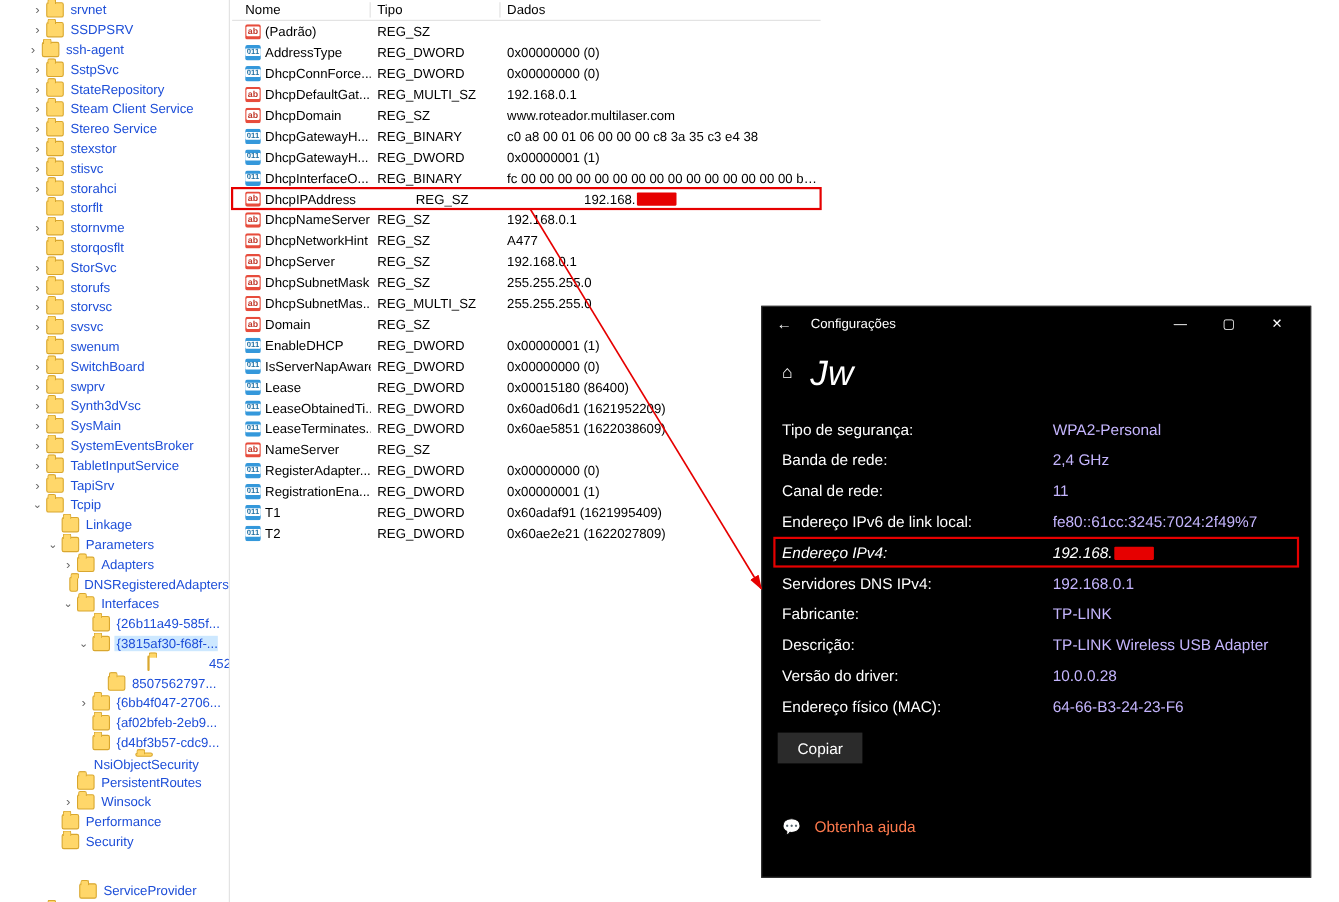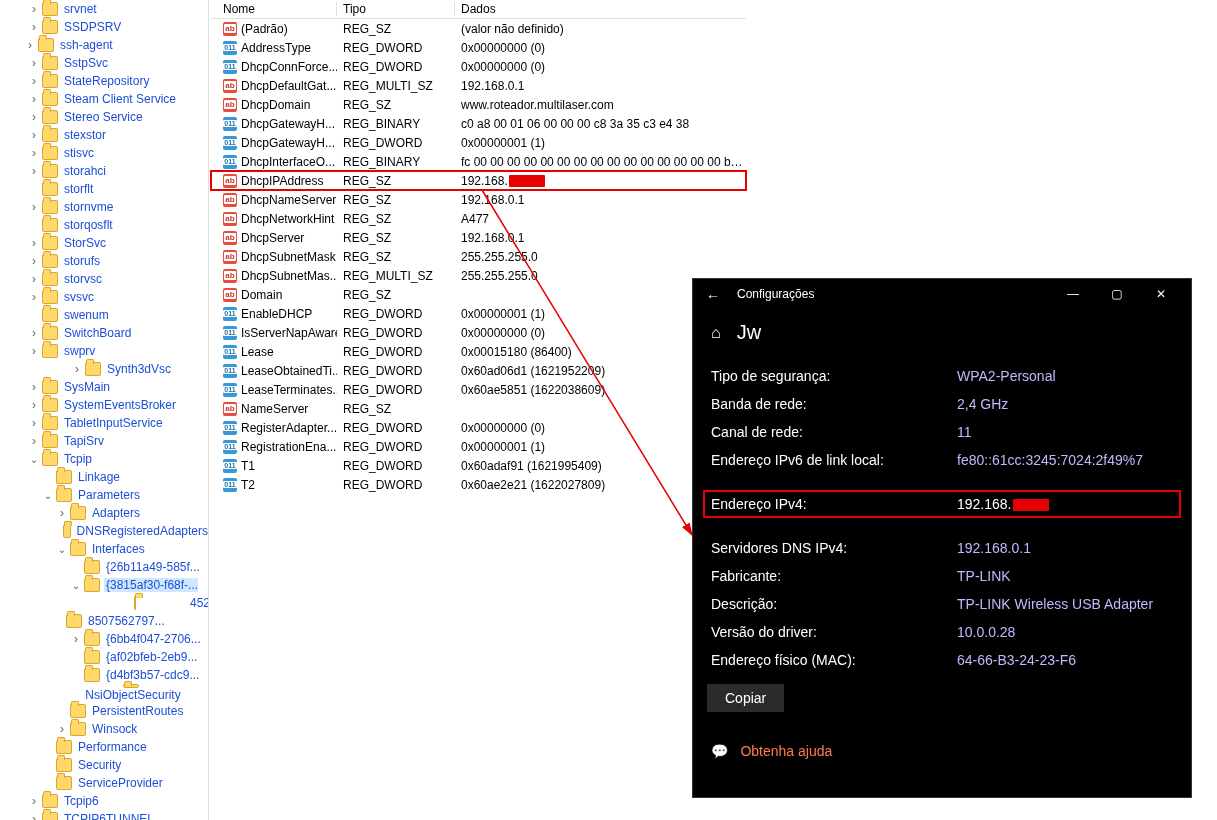--- a/index.html
+++ b/index.html
@@ -111,20 +111,21 @@
     flex-shrink: 0;
   }
   .val-icon.sz { background: #e74c3c; }
   .val-icon.sz::after { content: "ab"; color: #c0392b; font-size: 8px; font-weight: 700; background: #fff; padding: 0 1px; border-radius: 1px; }
   .val-icon.bin { background: #3498db; }
   .val-icon.bin::after { content: "011"; color: #2471a3; font-size: 7px; font-weight: 700; background: #fff; padding: 0 1px; border-radius: 1px; }
 
   .list-row.highlight {
     outline: 2px solid #e60000;
     outline-offset: -1px;
+    gap: 35px;
   }
   .redact {
     display: inline-block;
     width: 36px; height: 12px;
     background: #e60000;
     border-radius: 1px;
     vertical-align: middle;
     margin-left: 1px;
   }
 
@@ -155,36 +156,37 @@
   .settings .titlebar .wbtn {
     width: 44px; text-align: center; height: 30px; line-height: 30px;
   }
   .settings .crumb {
     display: flex;
     align-items: center;
     gap: 16px;
     padding: 12px 18px 18px 18px;
   }
   .settings .crumb .home { font-size: 16px; }
-  .settings .crumb .netname { font-size: 20px; font-weight: 300; }
+  .settings .crumb .netname { font-size: 32px; font-weight: 300; font-style: italic; }
 
   .settings .kv {
     display: grid;
     grid-template-columns: 236px auto;
     column-gap: 10px;
     padding: 6px 18px;
     font-size: 14px;
   }
   .settings .kv .k { color: #fff; }
   .settings .kv .v { color: #c4b5fd; }
   .settings .kv.highlight {
     outline: 2px solid #e60000;
     outline-offset: -2px;
-    margin: 16px 10px;
+    margin: 0 10px;
     padding: 6px 8px;
+    font-style: italic;
   }
   .settings .kv.highlight .v { color: #fff; }
   .settings .copy-btn {
     margin: 10px 14px;
     padding: 6px 18px;
     background: #2b2b2b;
     color: #fff;
     border: none;
     font-size: 14px;
     display: inline-block;
@@ -311,21 +313,21 @@
     <div class="tree-row" style="padding-left: 28px;">
       <span class="chev closed"></span>
       <span class="folder-icon"></span>
       <span class="label">SwitchBoard</span>
     </div>
     <div class="tree-row" style="padding-left: 28px;">
       <span class="chev closed"></span>
       <span class="folder-icon"></span>
       <span class="label">swprv</span>
     </div>
-    <div class="tree-row" style="padding-left: 28px; margin-left: 43px;">
+    <div class="tree-row" style="padding-left: 28px;">
       <span class="chev closed"></span>
       <span class="folder-icon"></span>
       <span class="label">Synth3dVsc</span>
     </div>
     <div class="tree-row" style="padding-left: 28px;">
       <span class="chev closed"></span>
       <span class="folder-icon"></span>
       <span class="label">SysMain</span>
     </div>
     <div class="tree-row" style="padding-left: 28px;">
@@ -381,21 +383,21 @@
     <div class="tree-row selected" style="padding-left: 70px;">
       <span class="chev open"></span>
       <span class="folder-icon"></span>
       <span class="label">{3815af30-f68f-...</span>
     </div>
     <div class="tree-row" style="padding-left: 84px; gap: 48px;">
       <span class="chev "></span>
       <span class="folder-icon"></span>
       <span class="label">452756A756...</span>
     </div>
-    <div class="tree-row" style="padding-left: 52px;">
+    <div class="tree-row" style="padding-left: 84px;">
       <span class="chev "></span>
       <span class="folder-icon"></span>
       <span class="label">8507562797...</span>
     </div>
     <div class="tree-row" style="padding-left: 70px;">
       <span class="chev closed"></span>
       <span class="folder-icon"></span>
       <span class="label">{6bb4f047-2706...</span>
     </div>
     <div class="tree-row" style="padding-left: 70px;">
@@ -426,21 +428,21 @@
     <div class="tree-row" style="padding-left: 42px;">
       <span class="chev "></span>
       <span class="folder-icon"></span>
       <span class="label">Performance</span>
     </div>
     <div class="tree-row" style="padding-left: 42px;">
       <span class="chev "></span>
       <span class="folder-icon"></span>
       <span class="label">Security</span>
     </div>
-    <div class="tree-row" style="padding-left: 42px;">
+    <div class="tree-row" style="padding-left: 58px; margin-top: 27px;">
       <span class="chev "></span>
       <span class="folder-icon"></span>
       <span class="label">ServiceProvider</span>
     </div>
     <div class="tree-row" style="padding-left: 28px;">
       <span class="chev closed"></span>
       <span class="folder-icon"></span>
       <span class="label">Tcpip6</span>
     </div>
     <div class="tree-row" style="padding-left: 28px;">
@@ -456,21 +458,20 @@
     <div class="hcell">Tipo</div>
     <div class="hcell" style="border-right:none">Dados</div>
   </div>
   <div id="rows">
       <div class="list-row">
         <div class="cell namecell">
           <span class="val-icon sz"></span>
           <span>(Padrão)</span>
         </div>
         <div class="cell">REG_SZ</div>
-        <div class="cell"><span>(valor não definido)</span></div>
       </div>
       <div class="list-row">
         <div class="cell namecell">
           <span class="val-icon bin"></span>
           <span>AddressType</span>
         </div>
         <div class="cell">REG_DWORD</div>
         <div class="cell"><span>0x00000000 (0)</span></div>
       </div>
       <div class="list-row">

